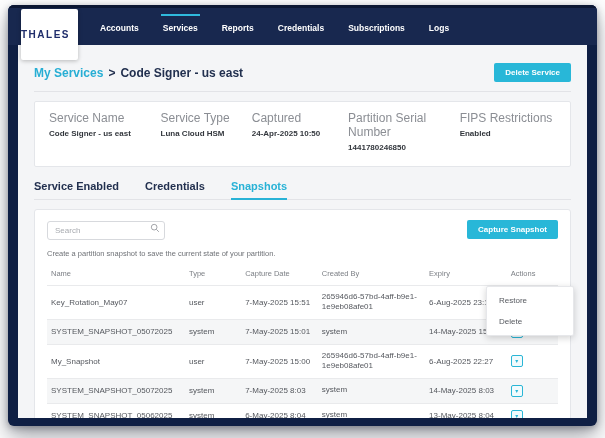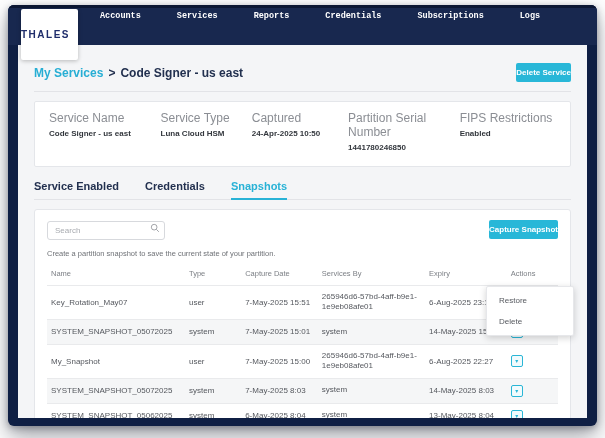--- a/index.html
+++ b/index.html
@@ -17,21 +17,21 @@
     background:#18284f; border-top:3px solid #0c1733;
     display:flex; align-items:flex-end;
   }
   .logo-tile {
     position:absolute; left:13px; top:4px; width:57px; height:51px;
     background:#ffffff; border-radius:2px; box-shadow:0 1px 4px rgba(0,0,0,.25);
     display:flex; align-items:center; justify-content:flex-start; z-index:6; cursor:pointer;
   }
   .logo-text { color:#1f2d6b; font-weight:bold; font-size:10px; letter-spacing:1.5px; }
 
-  .nav { display:flex; gap:36px; margin-left:92px; padding-bottom:24px;font-family:Liberation Mono, monospace; }
+  .nav { display:flex; gap:24px; margin-left:92px; padding-bottom:12px; }
   .navitem { position:relative; color:#ffffff; font-size:8.5px; font-weight:bold; cursor:pointer; white-space:nowrap; }
   .navitem.active { color:#ffffff; }
   .navitem.active::before { content:""; position:absolute; top:-9px; left:-2px; right:-2px; height:2px; background:#2fb9dc; }
 
   .userbox { position:absolute; right:16px; top:7px; display:flex; align-items:flex-start; gap:5px; cursor:pointer; }
   .user-icon { width:11px; height:11px; margin-top:1px; }
   .user-lines { display:flex; flex-direction:column; }
   .user-email-row { display:flex; align-items:center; gap:6px; }
   .user-email { color:#ffffff; font-size:8.5px; font-weight:bold; }
   .user-caret { color:#cfd6e4; font-size:7px; line-height:7px; }
@@ -42,21 +42,21 @@
     position:absolute; left:10px; right:10px; top:40px; bottom:8px;
     background:#f4f5f7; overflow:hidden; padding:12px 16px 0 16px;
   }
   .crumb-row { display:flex; align-items:center; margin-top:6px; }
   .crumb-link { color:#27aed4; font-size:12px; font-weight:bold; cursor:pointer; }
   .crumb-sep { color:#22304f; font-size:12px; font-weight:bold; margin:0 5px; }
   .crumb-current { color:#22304f; font-size:12px; font-weight:bold; }
   .btn {
     background:#28b7d8; color:#ffffff; border:none; border-radius:2px;
     font-family:"Liberation Sans",sans-serif; font-size:8px; font-weight:bold;
-    padding:5px 0; cursor:pointer;
+    padding:5px 11px; cursor:pointer;
   }
   .crumb-row .btn { margin-left:auto; }
   .hr { height:1px; background:#e2e3e7; margin-top:9px; }
 
   .info-card {
     background:#ffffff; border:1px solid #e4e6ea; border-radius:2px;
     margin-top:9px; padding:9px 14px 14px 14px; display:flex;
   }
   .info-field { display:flex; flex-direction:column; gap:4px; }
   .if-0{width:22%;} .if-1{width:18%;} .if-2{width:19%;} .if-3{width:22%;} .if-4{width:19%;}
@@ -184,21 +184,21 @@
             <col class="c-date">
             <col class="c-by">
             <col class="c-exp">
             <col class="c-act">
           </colgroup>
         <thead>
           <tr>
             <th>Name</th>
             <th>Type</th>
             <th>Capture Date</th>
-            <th>Services By</th>
+            <th>Created By</th>
             <th>Expiry</th>
             <th>Actions</th>
           </tr>
         </thead>
         <tbody>
           <tr>
             <td>Key_Rotation_May07</td>
             <td>user</td>
             <td>7-May-2025 15:51</td>
             <td class="by">265946d6-57bd-4aff-b9e1-1e9eb08afe01</td>

